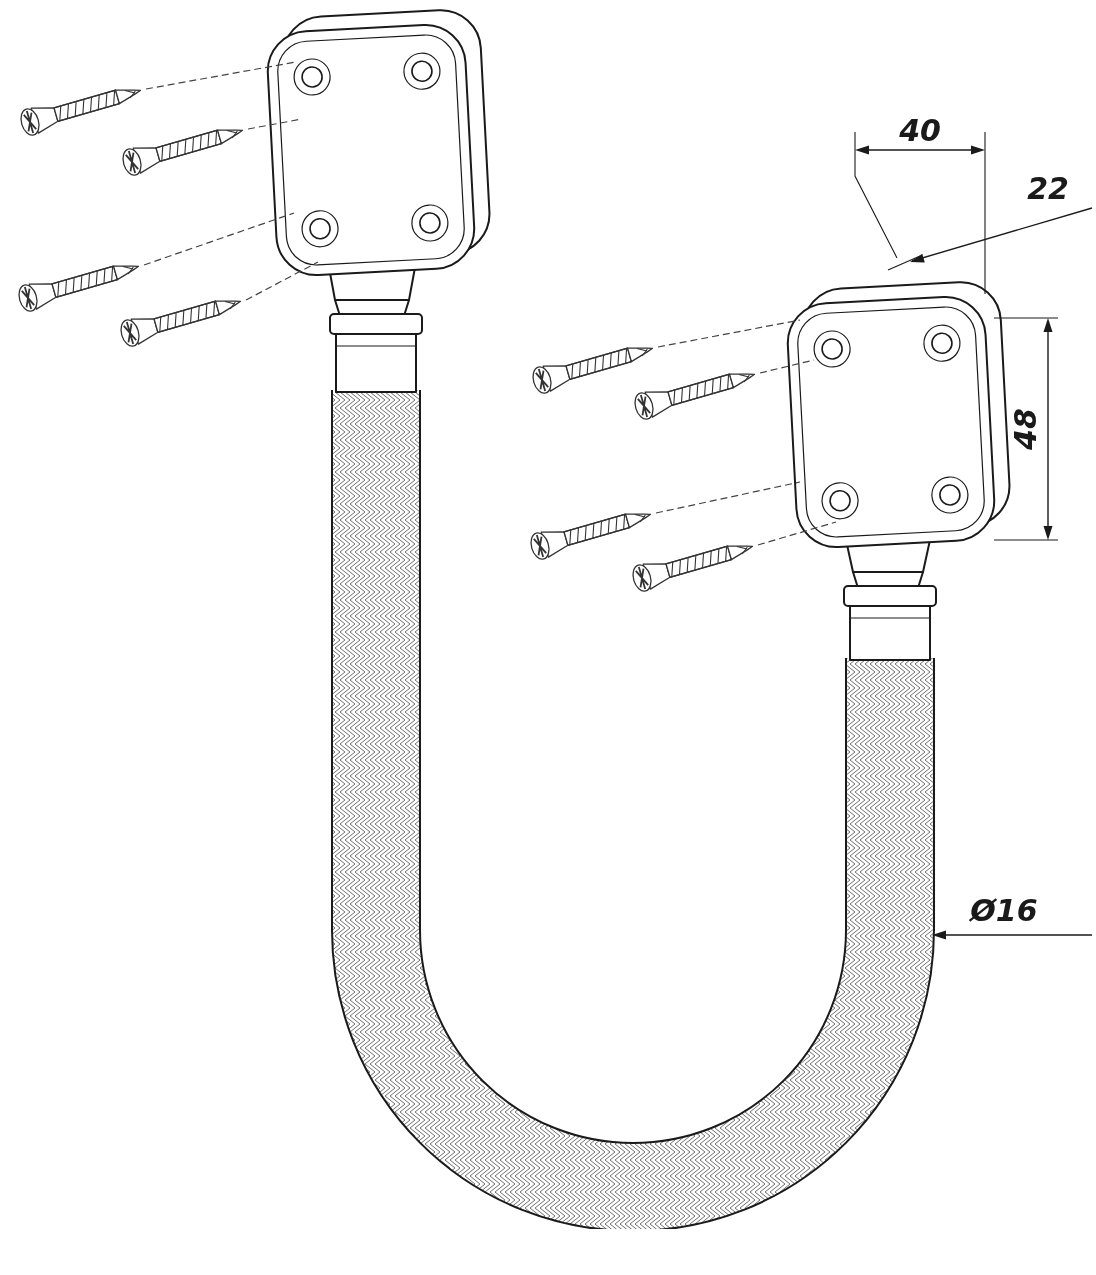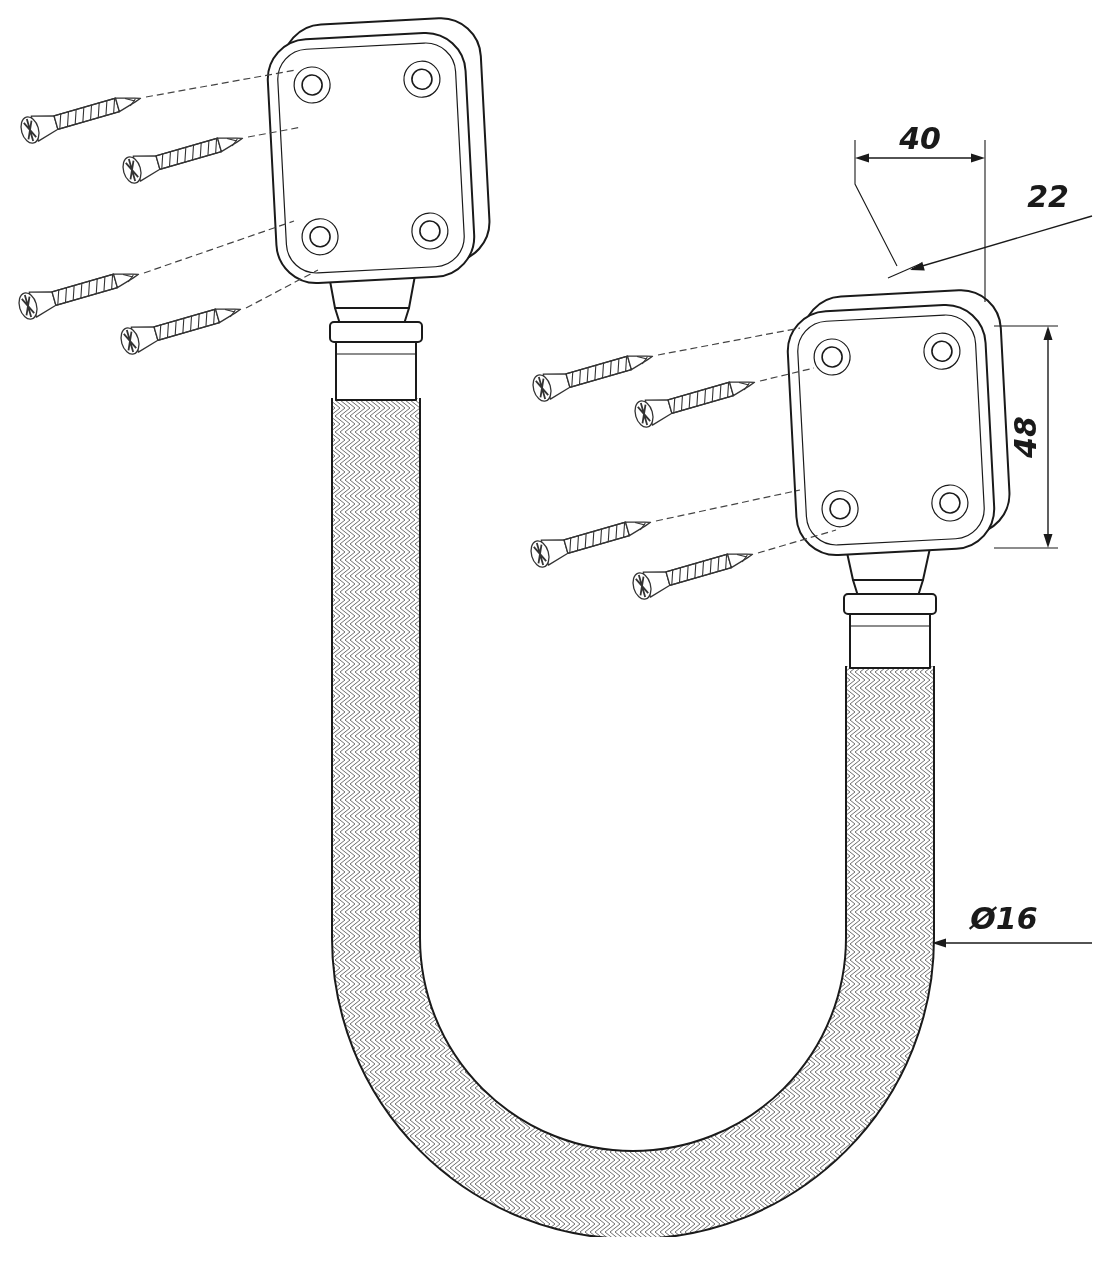--- a/index.html
+++ b/index.html
@@ -2,21 +2,20 @@
 <html><head>
 <meta charset="utf-8">
 <style>
   html, body { margin: 0; padding: 0; background: #ffffff; }
   .sheet {
     width: 1096px; height: 1229px;
     position: relative;
     background: #ffffff;
     font-family: "DejaVu Sans", sans-serif;
     overflow: hidden;
-    margin-top: 8px;
   }
   svg { display: block; }
   .outline   { stroke: #1a1a1a; stroke-width: 2;   fill: #ffffff; stroke-linejoin: round; }
   .thin      { stroke: #1a1a1a; stroke-width: 1.2; fill: none; }
   .detail    { stroke: #333333; stroke-width: 1.3; fill: #ffffff; stroke-linejoin: round; }
   .leader    { stroke: #444444; stroke-width: 1.2; fill: none; stroke-dasharray: 7 4; }
   .dimline   { stroke: #1a1a1a; stroke-width: 1.4; fill: none; }
   .extline   { stroke: #1a1a1a; stroke-width: 1.1; fill: none; }
   .dimarrow  { fill: #1a1a1a; stroke: none; }
   .dim-label {

